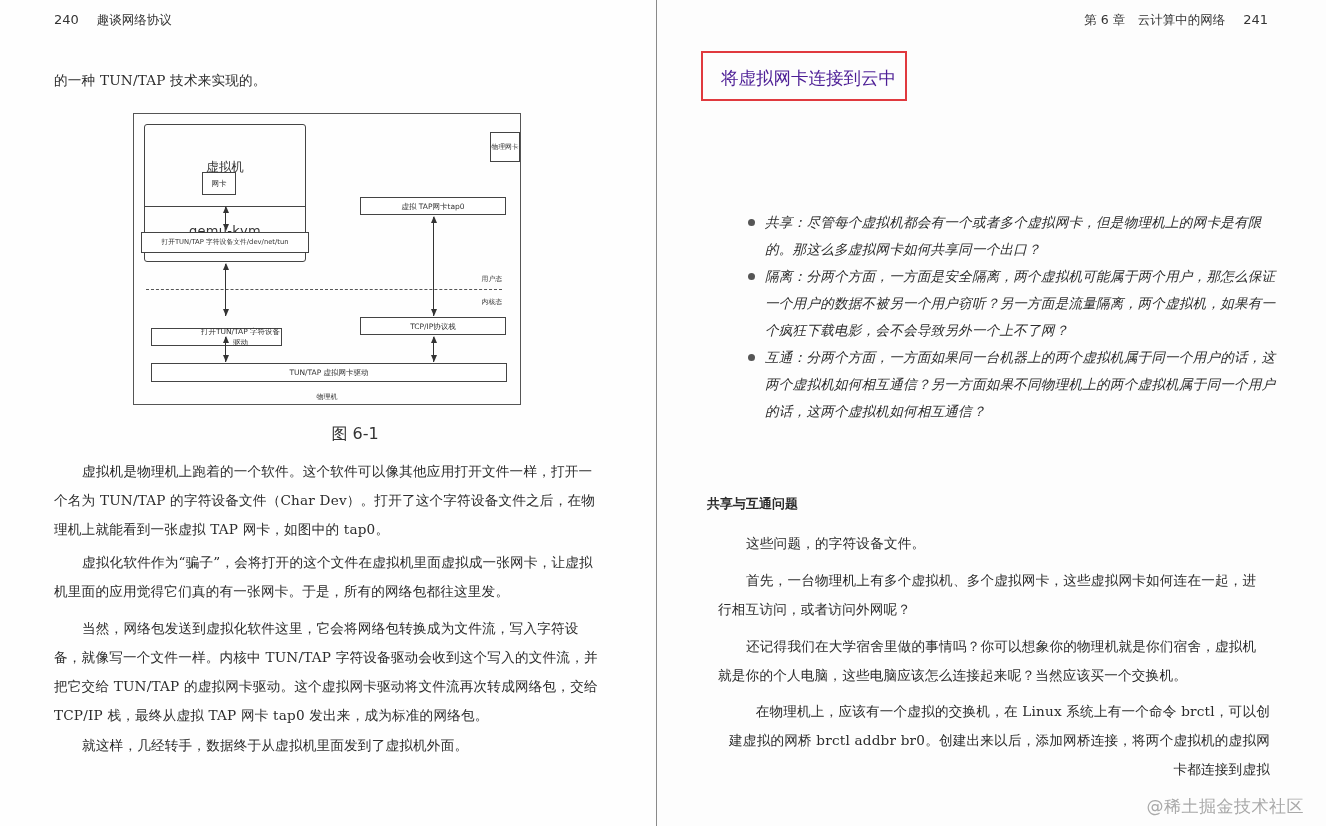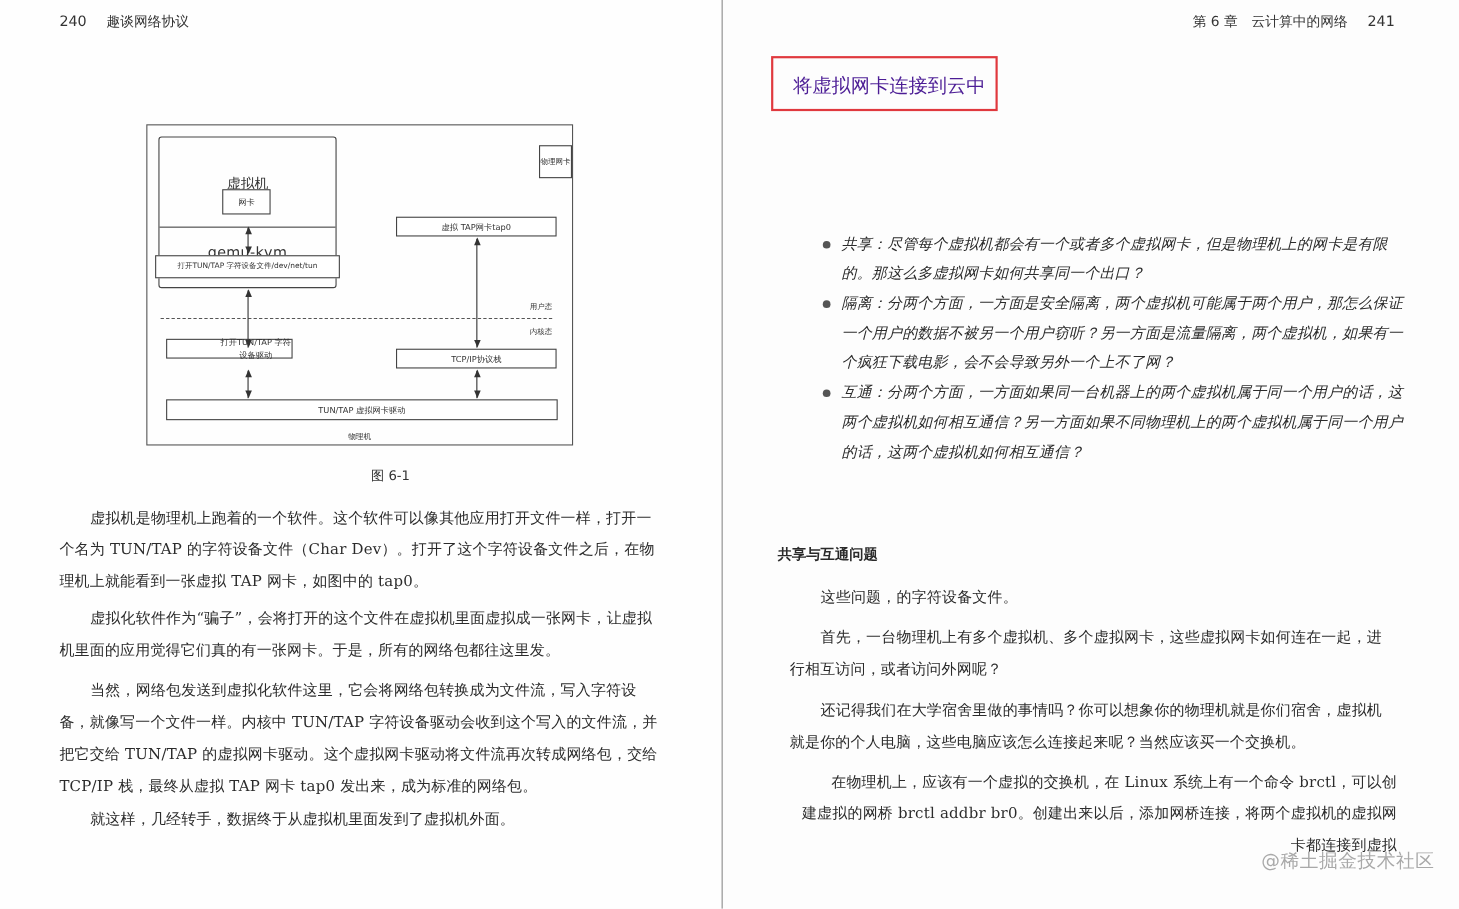--- a/index.html
+++ b/index.html
@@ -19,55 +19,56 @@
   .running-head.right { right:58px; }
   .running-head.right .num { margin-left:14px; }
   .p { position:absolute; font-size:13.6px; line-height:29px; color:#2b2b2b; letter-spacing:0.2px; }
   .p.indent { text-indent:28px; }
   
   .diagram { position:absolute; left:133px; top:113px; width:388px; height:292px; border:1.5px solid #555; box-sizing:border-box; font-family:"DejaVu Sans","Liberation Sans",sans-serif; color:#333; }
   .dbox { position:absolute; border:1.2px solid #444; box-sizing:border-box; background:#fff; font-size:7.5px; display:flex; align-items:center; justify-content:center; text-align:center; line-height:11px; }
   .vm { left:10px; top:10px; width:162px; height:138px; border-radius:3px; background:transparent; display:block; }
   .vm-split { position:absolute; left:0; right:0; top:81px; height:1.2px; background:#444; }
   .vm-title { position:absolute; top:36px; left:0; right:0; text-align:center; font-size:12.5px; }
-  .nic { left:68px; top:58px; width:44px; height:23px; }
+  .nic { left:68px; top:58px; width:34px; height:23px; }
   .qemu { position:absolute; top:100px; left:0; right:0; text-align:center; font-size:13px; letter-spacing:0.3px; }
   .tunfile { left:7px; top:118px; width:168px; height:21px; font-size:6.8px; line-height:9px; }
   .phys-nic { left:356px; top:18px; width:30px; height:30px; font-size:6.8px; line-height:10px; }
   .tap0 { left:226px; top:83px; width:146px; height:18px; }
   .userstate { position:absolute; right:18px; top:160px; font-size:6.8px; }
   .kernelstate { position:absolute; right:18px; top:183px; font-size:6.8px; }
   .dash { position:absolute; left:12px; right:18px; top:175px; border-top:1.4px dashed #555; }
-  .drv { left:17px; top:194px; width:115px; height:18px;padding-left:48px; }
+  .drv { left:17px; top:214px; width:131px; height:18px;padding-left:48px; }
   .tcpip { left:226px; top:203px; width:146px; height:18px; }
   .tundrv { left:17px; top:249px; width:356px; height:19px; }
   .host-label { position:absolute; left:0; right:0; top:278px; text-align:center; font-size:7px; }
   .vline { position:absolute; width:1.2px; background:#333; }
   .ah { position:absolute; width:0; height:0; border-left:3px solid transparent; border-right:3px solid transparent; }
   .ah.up { border-bottom:7px solid #333; }
   .ah.down { border-top:7px solid #333; }
-  .caption { position:absolute; left:0; width:710px; top:424px; text-align:center; font-family:"DejaVu Sans","Liberation Sans",sans-serif; font-size:12px; color:#333; }
+  .caption { position:absolute; left:0; width:710px; top:424px; text-align:center; font-family:"DejaVu Sans","Liberation Sans",sans-serif; font-size:16px; color:#333; }
   
   .section-title-box { position:absolute; left:43px; top:51px; width:206px; height:50px; border:2.5px solid #e0393e; box-sizing:border-box; }
   .section-title { position:absolute; left:18px; top:13px; font-family:Liberation Serif, serif; font-size:17.5px; color:#4c1d95; white-space:nowrap; }
   .bullet-list { position:absolute; left:89px; top:209px; width:530px; margin:0; padding:0; list-style:none; }
   .bullet-list li { position:relative; font-size:13.6px; line-height:27px; color:#2b2b2b; padding-left:18px; letter-spacing:0.2px;font-style:italic; }
   .bullet-list li .dot { position:absolute; left:1px; top:10px; width:7px; height:7px; border-radius:50%; background:#555; }
   .subhead { position:absolute; left:49px; top:495px; font-family:"DejaVu Sans","Liberation Sans",sans-serif; font-size:13px; font-weight:bold; color:#2a2a2a; }
-  .watermark { position:absolute; right:22px; bottom:32px; font-family:"DejaVu Sans","Liberation Sans",sans-serif; font-size:17px; color:#a9a9a9; letter-spacing:0.5px; }
+  .watermark { position:absolute; right:22px; bottom:8px; font-family:"DejaVu Sans","Liberation Sans",sans-serif; font-size:17px; color:#a9a9a9; letter-spacing:0.5px; }
 </style>
 </head>
 <body>
 
 <div class="page left">
   <div class="running-head left">
     <span class="num">240</span>
     <span>趣谈网络协议</span>
   </div>
 
+  <div class="p" style="left:54px; top:66px; width:560px;">的一种 TUN/TAP 技术来实现的。</div>
 
   <div class="diagram">
     <div class="dbox vm">
       <div class="vm-title">虚拟机</div>
       <div class="vm-split"></div>
       <div class="qemu">qemu-kvm</div>
     </div>
     <div class="dbox nic">网卡</div>
     <div class="dbox tunfile">打开TUN/TAP 字符设备文件/dev/net/tun</div>
 

